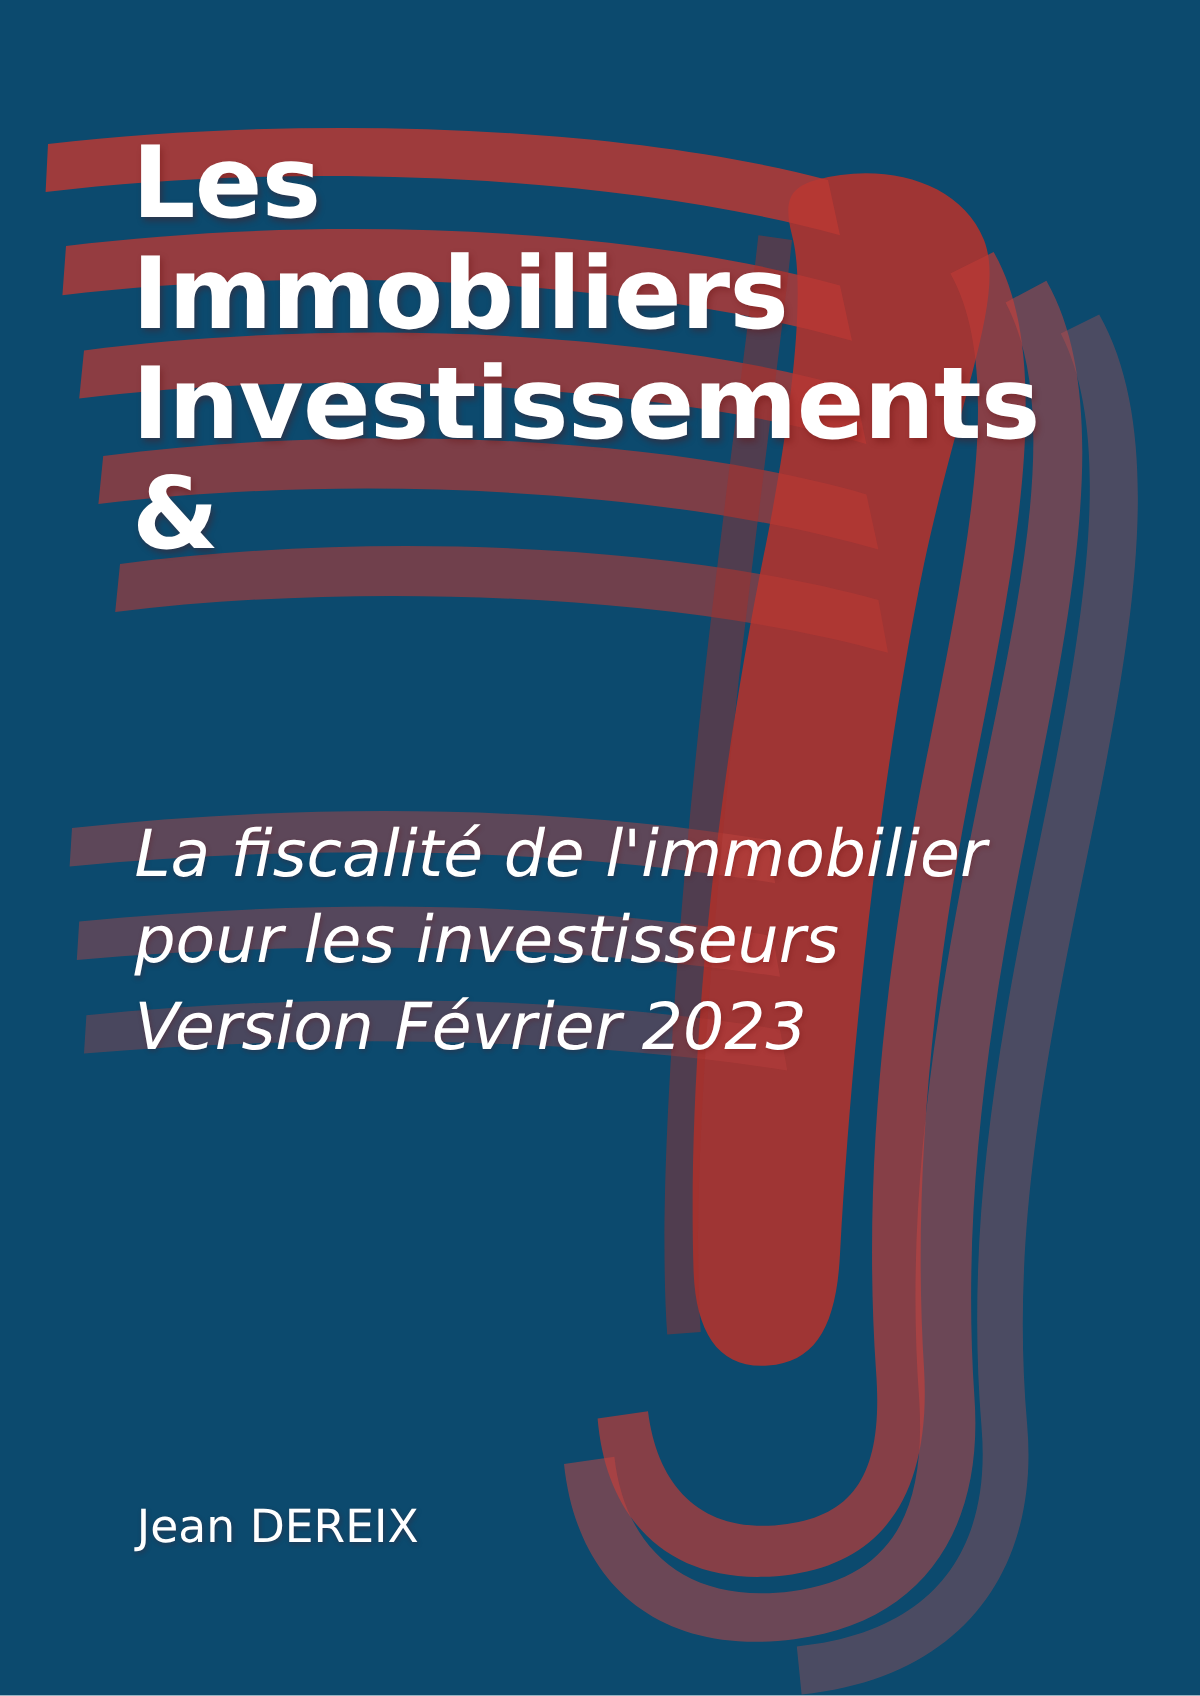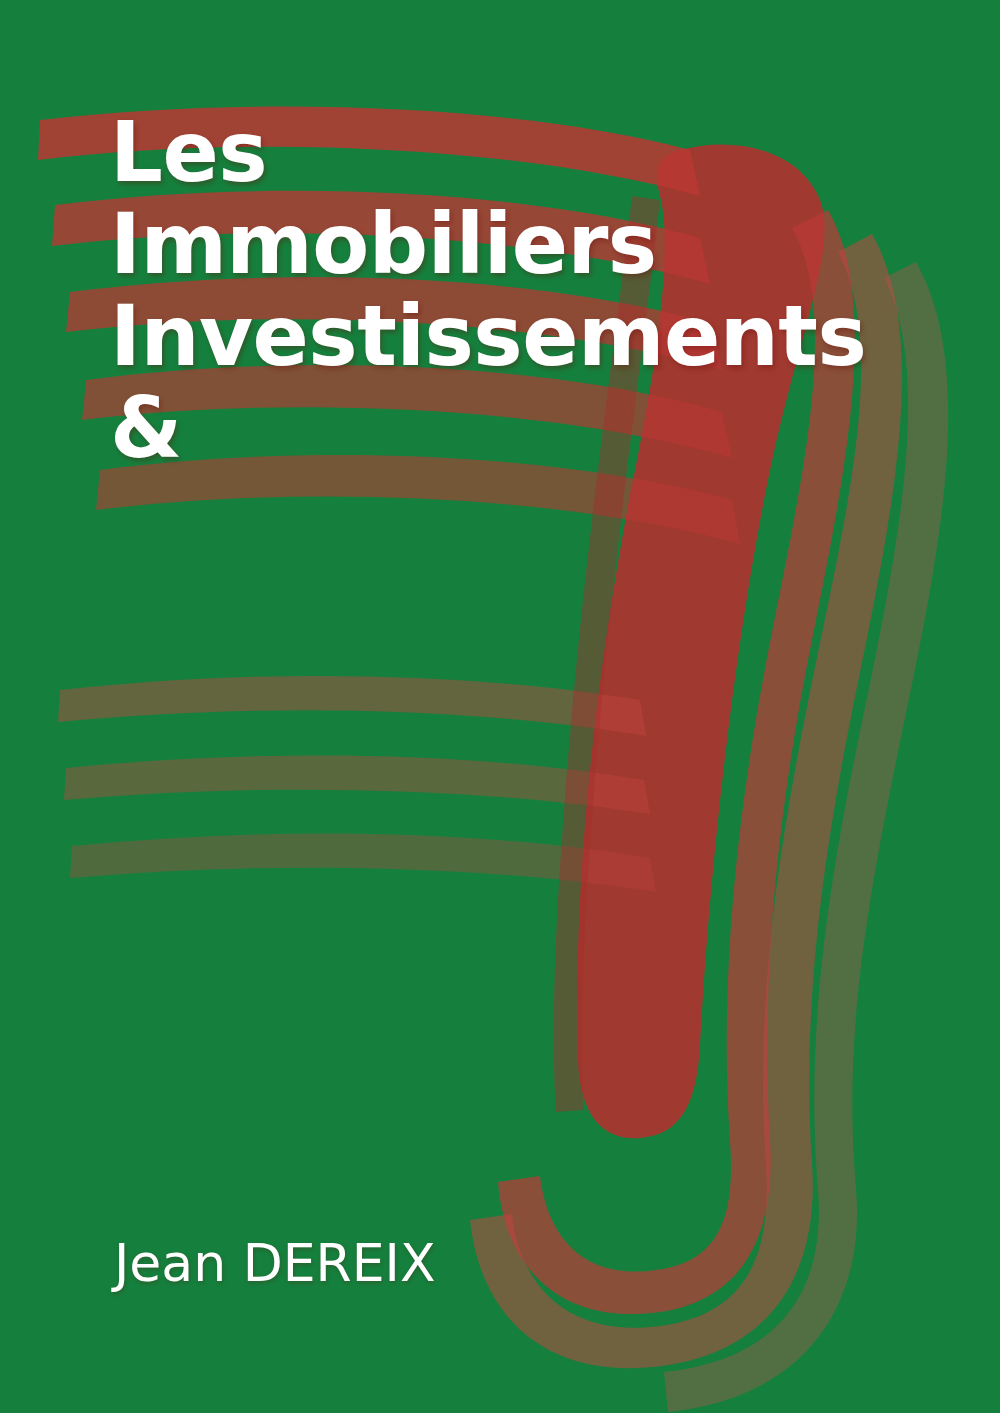--- a/index.html
+++ b/index.html
@@ -5,21 +5,21 @@
   html, body {
     margin: 0;
     padding: 0;
     background: #ffffff;
   }
   #cover {
     position: relative;
     width: 1000px;
     height: 1413px;
     overflow: hidden;
-    background: #15803d;
+    background: #0c4a6e;
     font-family: "DejaVu Sans", sans-serif;
   }
 
   
   .deco-layer {
     position: absolute;
     inset: 0;
     pointer-events: none;
   }
   .deco-svg {
@@ -70,21 +70,21 @@
 
   .authors-block {
     position: absolute;
     left: 114px;
     bottom: 116px;
     width: 800px;
   }
   .author-line {
     color: #ffffff;
     font-weight: 400;
-    font-size: 52px;
+    font-size: 38px;
     line-height: 1.28;
     margin: 0;
     text-shadow: 1px 2px 4px rgba(100, 12, 10, 0.28);
     white-space: nowrap;
   }
 </style>
 </head>
 <body>
 
 <div id="cover">
@@ -139,18 +139,23 @@
     </svg>
   </div>
 
   <div class="title-block">
     <div class="title-line">Les</div>
     <div class="title-line">Immobiliers</div>
     <div class="title-line">Investissements</div>
     <div class="title-line amp">&amp;</div>
   </div>
 
+  <div class="subtitle-block">
+    <div class="subtitle-line">La fiscalité de l'immobilier</div>
+    <div class="subtitle-line">pour les investisseurs</div>
+    <div class="subtitle-line">Version Février 2023</div>
+  </div>
 
   <div class="authors-block">
     <div class="author-line">Jean DEREIX</div>
   </div>
 
 </div>
 
 </body></html>

